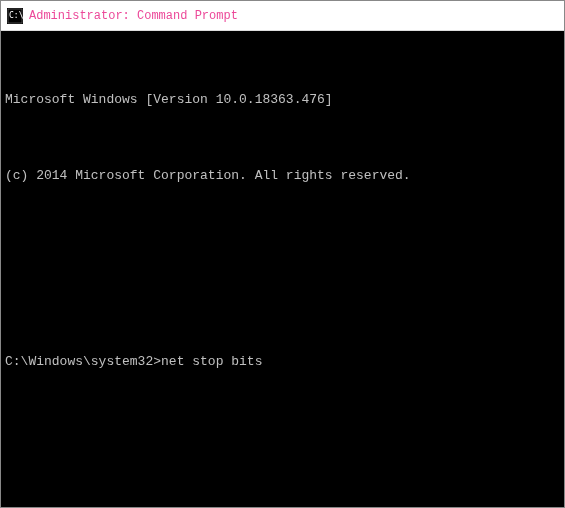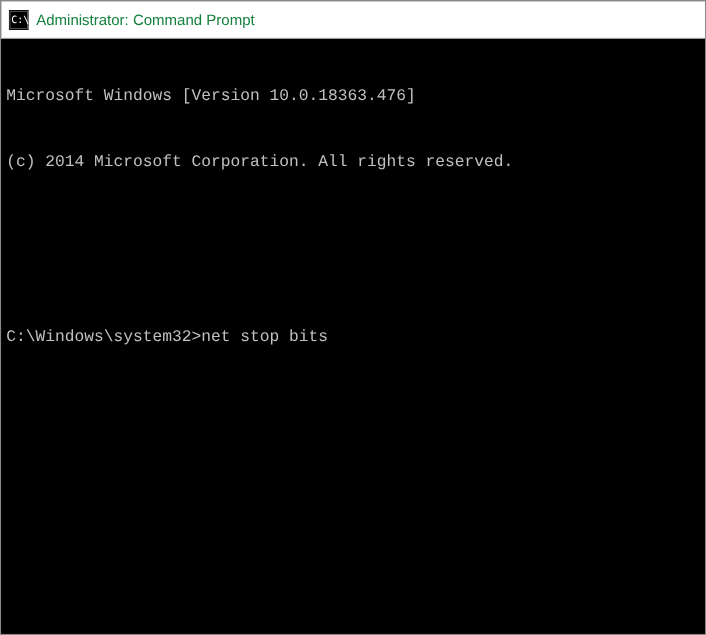--- a/index.html
+++ b/index.html
@@ -31,38 +31,39 @@
     }
     .title-icon {
       width: 16px;
       height: 16px;
       margin-right: 6px;
       display: flex;
       align-items: center;
       justify-content: center;
     }
     .title-text {
-      font-family: Liberation Sans, sans-serif;
+      font-family: Liberation Mono, monospace;
       font-size: 12px;
-      color: #15803d;
+      color: #ec4899;
     }
     .terminal {
       flex: 1;
       background: #000;
       color: #c0c0c0;
       padding: 2px 4px;
       font-size: 13px;
       line-height: 1.35;
       white-space: pre-wrap;
       word-break: break-all;
       font-family: Consolas, 'Courier New', monospace;
       overflow: hidden;
     }
     .line {
       display: block;
+      margin-top: 23px;
     }
   </style>
 </head>
 <body>
 
 <div class="window">
   <div class="titlebar">
     <span class="title-icon">
       <svg width="16" height="16" viewBox="0 0 16 16">
         <rect x="0" y="0" width="16" height="16" fill="#000"></rect>

